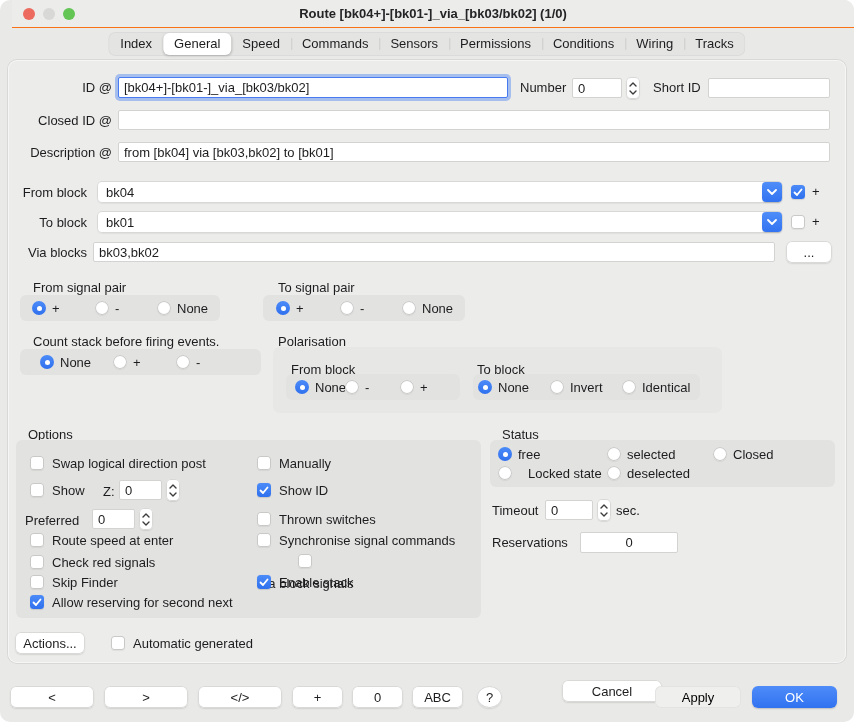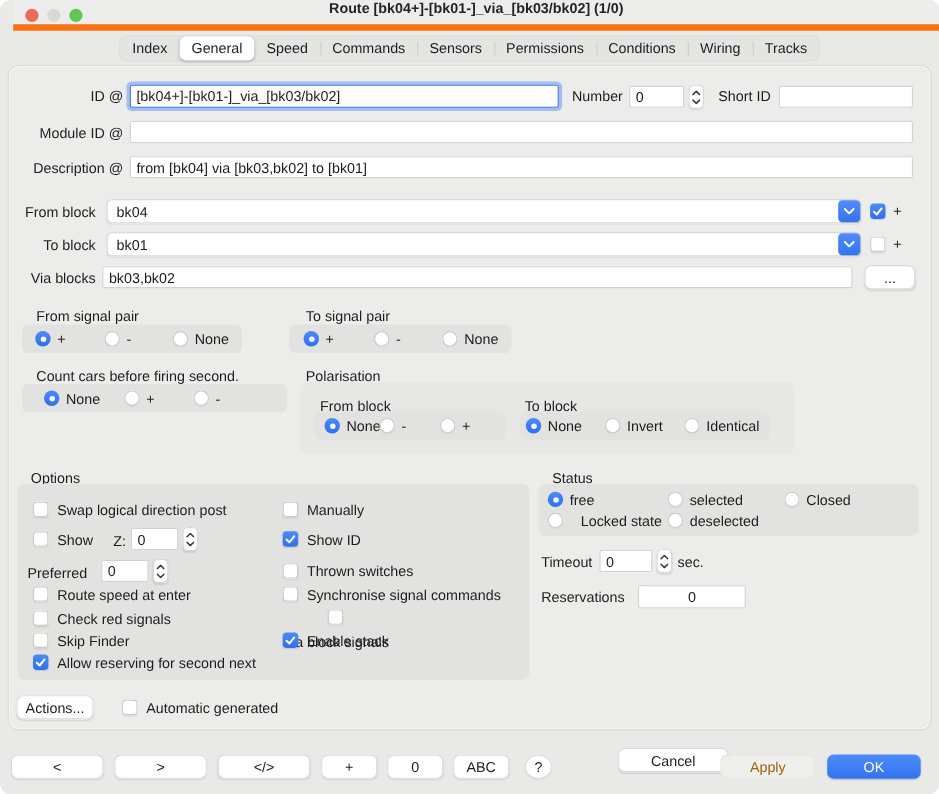--- a/index.html
+++ b/index.html
@@ -8,22 +8,22 @@
 
   #window {
     position:relative; width:854px; height:722px;
     background:#e9e9e8; border-radius:10px; overflow:hidden;
     font-size:13px; color:#1d1d1f;
   }
 
   
   .titlebar {
     position:absolute; left:0; right:0; top:0; height:28px;
-    background:#ececeb; border-bottom:6px solid #f97316;
-    display:flex; align-items:flex-start; justify-content:center;
+    background:#ececeb; border-bottom:1px solid #f97316;
+    display:flex; align-items:center; justify-content:center;
     font-weight:700; font-size:13px; color:#242426;margin-left:12px;
   }
   .traffic { position:absolute; left:11px; top:8px; display:flex; gap:8px; }
   .dot { width:12px; height:12px; border-radius:50%; }
   .dot.close { background:#ec6a5e; }
   .dot.min   { background:#d8d8d7; }
   .dot.zoom  { background:#62c554; }
 
   
   .tabbar {
@@ -100,21 +100,21 @@
   .ritem  { position:absolute; display:flex; align-items:center; gap:6px; height:14px; white-space:nowrap; }
   .cbitem { position:absolute; display:flex; align-items:center; gap:8px; height:16px; white-space:nowrap; }
 
   .btn {
     position:absolute; height:22px; background:#fff; border-radius:6px;
     box-shadow: inset 0 0 0 1px #d9d9d8, 0 1px 1.5px rgba(0,0,0,0.10);
     display:flex; align-items:center; justify-content:center;
     font-size:13px; color:#1d1d1f; white-space:nowrap;
   }
   .btn.primary  { background:linear-gradient(#4e8cf9,#3172f0); color:#fff; box-shadow:0 1px 1.5px rgba(0,0,0,0.18); }
-  .btn.disabled { background:#efefee; color:#a16207; box-shadow: inset 0 0 0 1px #e3e3e2; }
+  .btn.disabled { background:#efefee; color:#000000; box-shadow: inset 0 0 0 1px #e3e3e2; }
   .btn.round { border-radius:50%; }
 </style>
 </head>
 <body>
 
 <div id="window">
 
   <div class="titlebar">
     <div class="traffic">
       <div class="dot close"></div>
@@ -146,21 +146,21 @@
       <svg width="8" height="5" viewBox="0 0 8 5">
           <path d="M1 4l3-3 3 3" stroke="#3c3c3c" stroke-width="1.4" fill="none" stroke-linecap="round" stroke-linejoin="round"></path>
         </svg>
       <svg width="8" height="5" viewBox="0 0 8 5">
           <path d="M1 1l3 3 3-3" stroke="#3c3c3c" stroke-width="1.4" fill="none" stroke-linecap="round" stroke-linejoin="round"></path>
         </svg>
     </div>
     <span class="lbl" style="left:645px;top:20px;">Short ID</span>
     <input class="tf" style="left: 700px; top: 18px; width: 122px;" value="">
 
-    <span class="lbl rl" style="left:0;top:53px;width:104px;">Module ID @</span>
+    <span class="lbl rl" style="left:0;top:53px;width:104px;">Closed ID @</span>
     <input class="tf" style="left: 110px; top: 50px; width: 712px;" value="">
 
     <span class="lbl rl" style="left:0;top:85px;width:104px;">Description @</span>
     <input class="tf" style="left: 110px; top: 82px; width: 712px;" value="from [bk04] via [bk03,bk02] to [bk01]">
 
     <span class="lbl rl" style="left:0;top:125px;width:79px;">From block</span>
     <div class="combo" style="left:89px;top:121px;width:686px;">
       <span>bk04</span>
       <div class="arrowbtn">
         <svg width="10" height="6" viewBox="0 0 10 6">
@@ -218,21 +218,21 @@
       <div class="ritem" style="left:77px;top:6px;">
         <div class="radio"></div>
         <span>-</span>
       </div>
       <div class="ritem" style="left:139px;top:6px;">
         <div class="radio"></div>
         <span>None</span>
       </div>
     </div>
 
-    <span class="lbl" style="left:25px;top:274px;">Count cars before firing second.</span>
+    <span class="lbl" style="left:25px;top:274px;">Count stack before firing events.</span>
     <div class="gbox" style="left:12px;top:289px;width:241px;height:26px;">
       <div class="ritem" style="left:20px;top:6px;">
         <div class="radio selected"></div>
         <span>None</span>
       </div>
       <div class="ritem" style="left:93px;top:6px;">
         <div class="radio"></div>
         <span>+</span>
       </div>
       <div class="ritem" style="left:156px;top:6px;">

